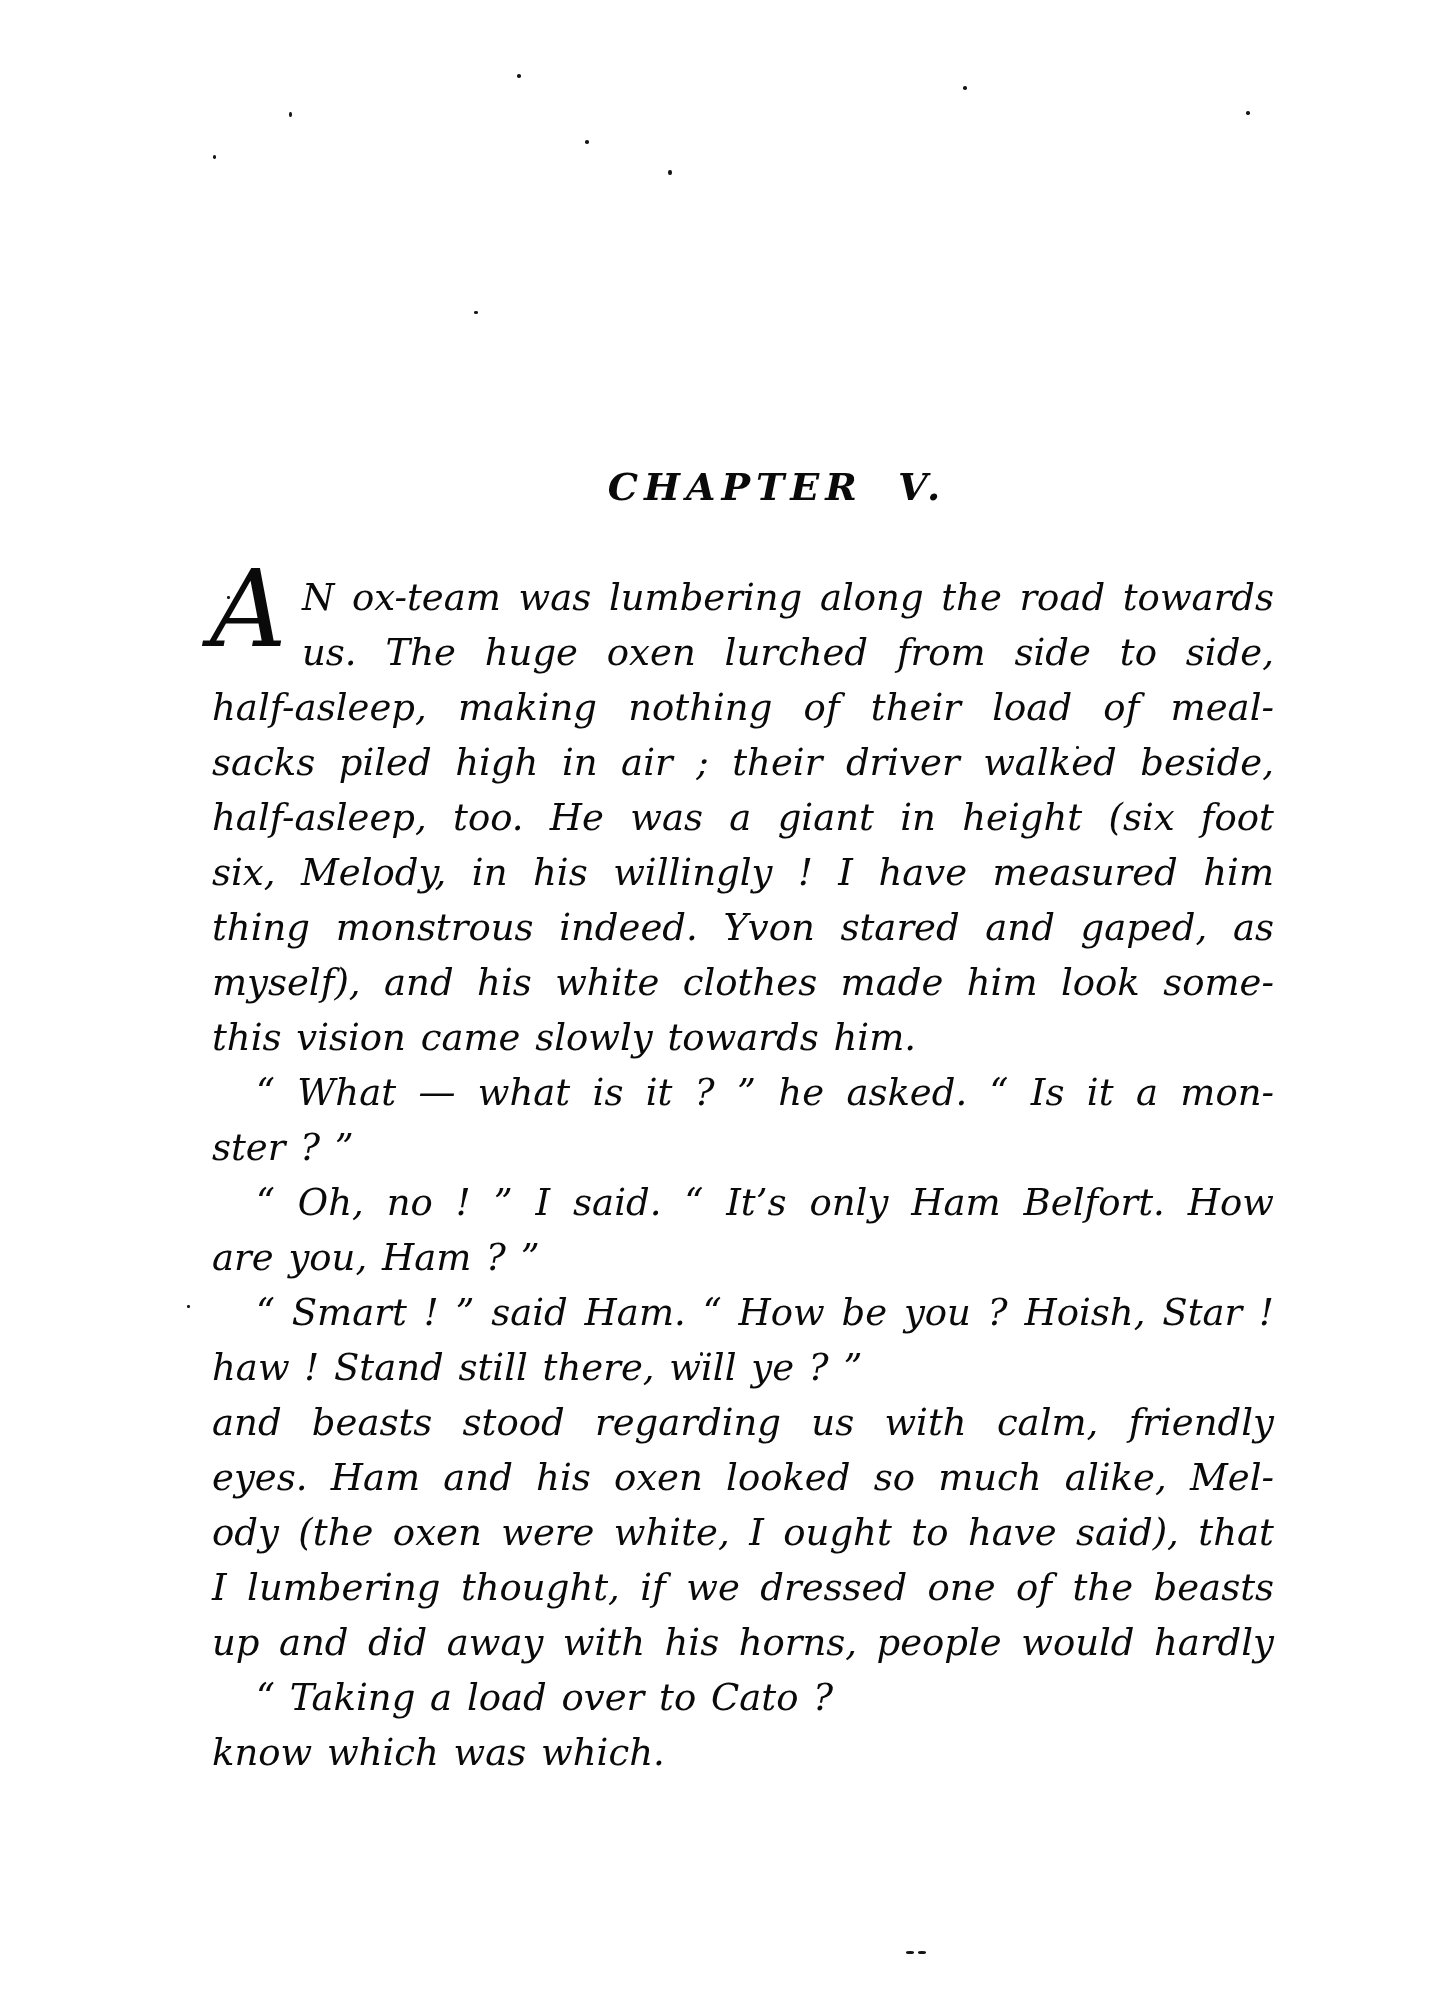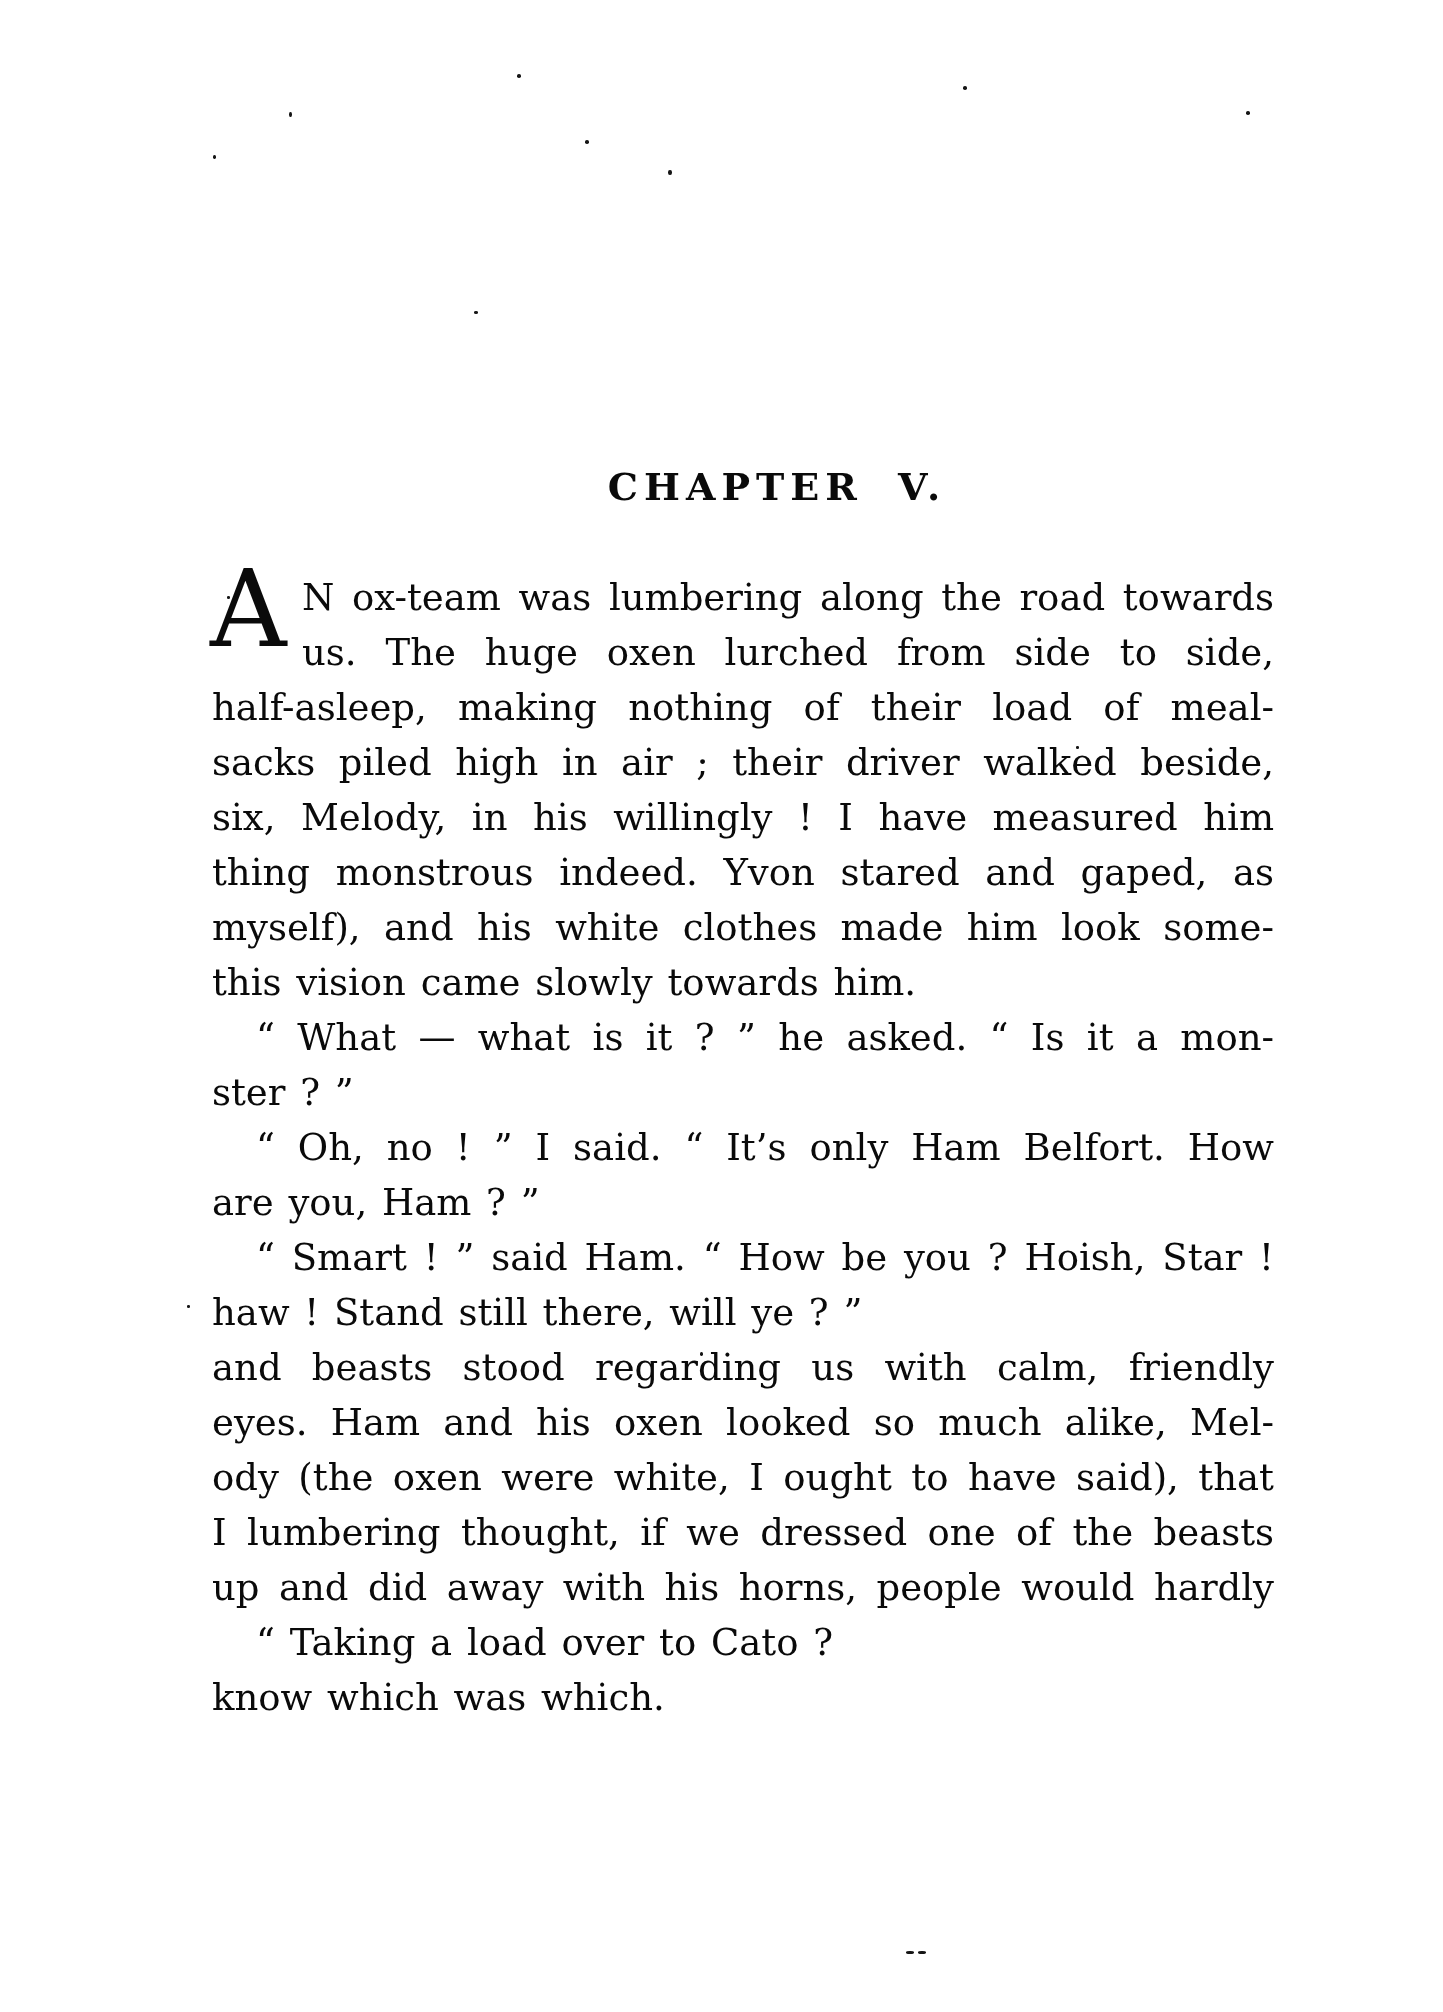--- a/index.html
+++ b/index.html
@@ -1,18 +1,18 @@
 <!DOCTYPE html>
 <html><head>
 <meta charset="utf-8">
 <style>
   html,body{margin:0;padding:0;background:#ffffff;}
   body{width:1443px;height:2012px;overflow:hidden;position:relative;
        font-family:"DejaVu Serif","Liberation Serif",serif;color:#0a0a0a;}
-  .page{position:absolute;left:0;top:0;width:1158px;height:2012px;background:#ffffff;}
+  .page{position:absolute;left:0;top:0;width:1158px;height:2012px;background:#ffffff;font-style:italic;}
   .heading{position:absolute;left:212px;top:468px;width:1062px;
            text-align:center;font-size:38px;line-height:1;font-weight:700;
            letter-spacing:6px;word-spacing:16px;transform:translateX(34px);}
   .column{position:absolute;left:212px;top:570px;width:1062px;}
   .line{font-size:37px;line-height:55px;text-align:justify;text-align-last:justify;
         word-spacing:3px;hyphens:none;white-space:normal;}
   .line.end{text-align-last:left;}
   .line.indent{text-indent:44px;}
   .line.drop{padding-left:90px;}
   .dropcap{position:absolute;left:-2px;top:-13px;font-size:106px;line-height:1;
@@ -25,20 +25,21 @@
 <div class="page">
   <div class="heading">CHAPTER V.</div>
 
   <div class="column">
     <span class="dropcap">A</span>
 
   <div class="line drop">N ox-team was lumbering along the road towards</div>
       <div class="line drop">us.  The huge oxen lurched from side to side,</div>
       <div class="line">half-asleep, making nothing of their load of meal-</div>
       <div class="line">sacks piled high in air ; their driver walked beside,</div>
+      <div class="line">half-asleep, too.  He was a giant in height (six foot</div>
       <div class="line">six, Melody, in his willingly !  I have measured him</div>
       <div class="line">thing monstrous indeed.  Yvon stared and gaped, as</div>
       <div class="line">myself), and his white clothes made him look some-</div>
       <div class="line end">this vision came slowly towards him.</div>
       <div class="line indent">“ What — what is it ? ” he asked.  “ Is it a mon-</div>
       <div class="line end">ster ? ”</div>
       <div class="line indent">“ Oh, no ! ” I said.  “ It’s only Ham Belfort.  How</div>
       <div class="line end">are you, Ham ? ”</div>
       <div class="line indent">“ Smart ! ” said Ham.  “ How be you ?  Hoish, Star !</div>
       <div class="line end">haw !  Stand still there, will ye ? ”</div>

